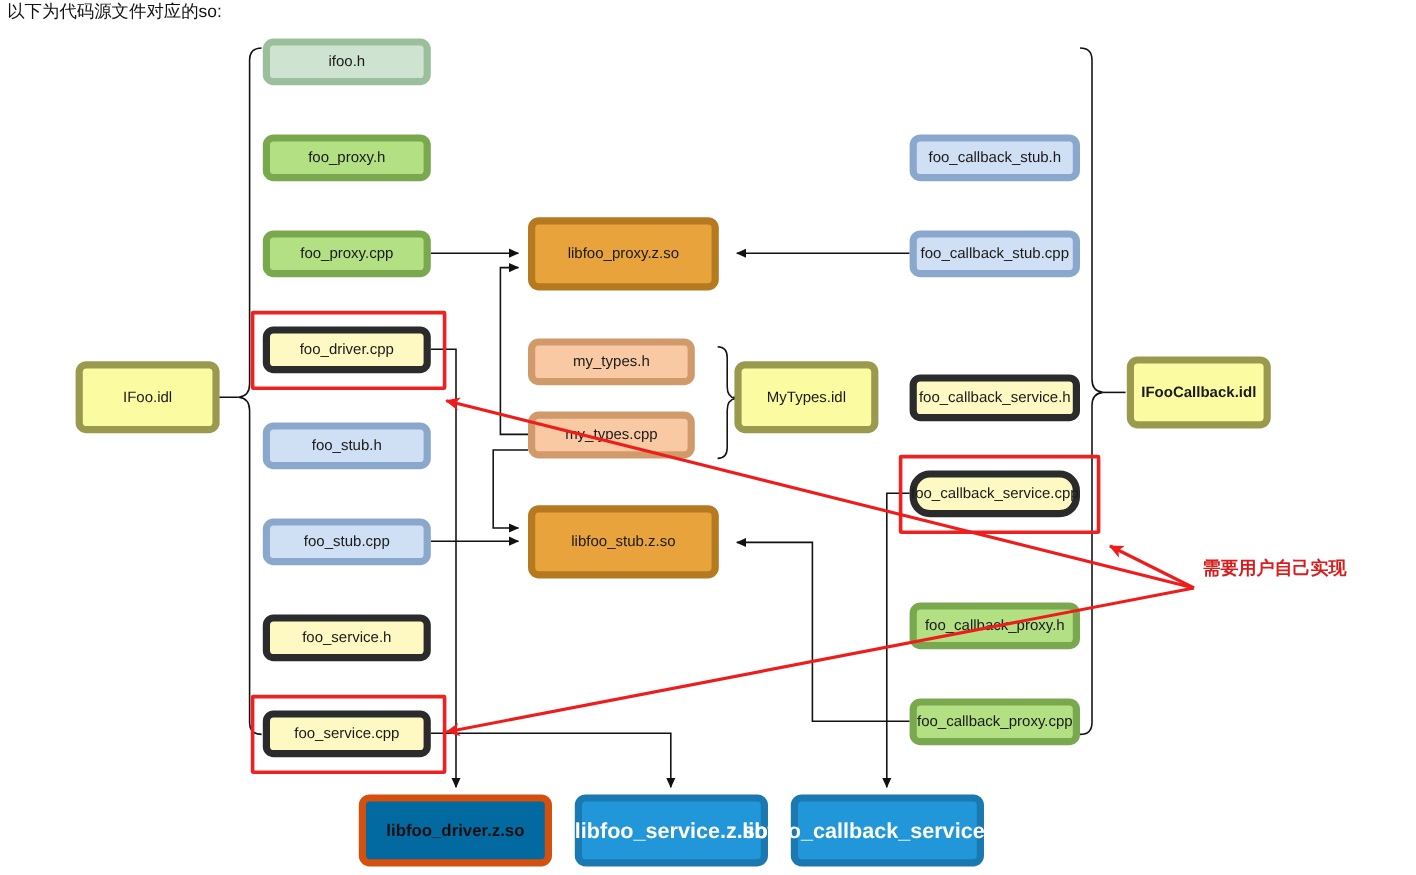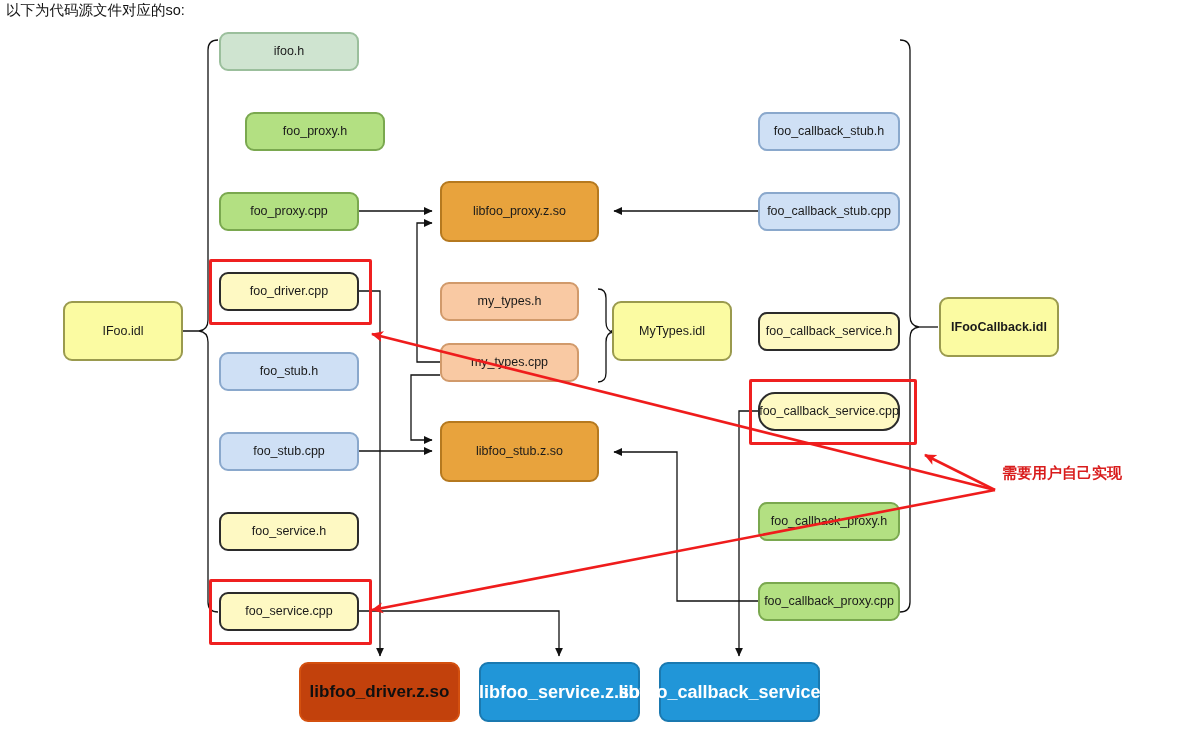--- a/index.html
+++ b/index.html
@@ -23,39 +23,39 @@
     top: 0px;
     font-size: 14.5px;
     color: #111111;
     white-space: nowrap;
     line-height: 20px;
   }
   .node {
     position: absolute;
     box-sizing: border-box;
     border-radius: 9px;
-    border: 2px solid #0c4a6e;
+    border: 6px solid #0c4a6e;
     display: flex;
     align-items: center;
     justify-content: center;
     font-size: 12.5px;
     color: #1a1a1a;
     text-align: center;
     line-height: 1.15;
     padding: 0 4px;
     z-index: 3;
   }
   .node.plain      { background: #fef9c3; border-color: #2b2b2b; }
   .node.palegreen  { background: #cfe4d0; border-color: #9bbf9c; }
   .node.green      { background: #b3e082; border-color: #7aa84f; }
   .node.blue       { background: #cfe0f5; border-color: #8aa8cc; }
   .node.orange     { background: #e8a33d; border-color: #b5791f; }
   .node.peach      { background: #f9c9a3; border-color: #d19a6b; }
   .node.yellow     { background: #fbfba2; border-color: #9a9a4e; }
-  .node.bigorange  { background: #c2410c; border-color: #d4500f; color:#101010; font-weight:700; font-size:17px;}
+  .node.bigorange  { background: #0369a1; border-color: #d4500f; color:#101010; font-weight:700; font-size:14px;}
   .node.bigblue    { background: #2196d8; border-color: #1a79b0; color:#ffffff; font-weight:700; font-size:18px;}
 
   .hl {
     position: absolute;
     box-sizing: border-box;
     border: 3px solid #ef2020;
     border-radius: 2px;
     background: transparent;
     z-index: 2;
   }
@@ -123,21 +123,21 @@
     </g>
   </svg>
 
   <div class="hl" style="left:209px; top:259px; width:163px; height:66px;"></div>
   <div class="hl" style="left:209px; top:579px; width:163px; height:66px;"></div>
   <div class="hl" style="left:749px; top:379px; width:168px; height:66px;"></div>
 
   <div class="node yellow" style="left:63px; top:301px; width:120px; height:60px;">IFoo.idl</div>
 
   <div class="node palegreen" style="left:219px; top:32px; width:140px; height:39px;">ifoo.h</div>
-  <div class="node green" style="left:219px; top:112px; width:140px; height:39px;margin-left:26px;">foo_proxy.h</div>
+  <div class="node green" style="left:219px; top:112px; width:140px; height:39px;">foo_proxy.h</div>
   <div class="node green" style="left:219px; top:192px; width:140px; height:39px;">foo_proxy.cpp</div>
   <div class="node plain" style="left:219px; top:272px; width:140px; height:39px;">foo_driver.cpp</div>
   <div class="node blue" style="left:219px; top:352px; width:140px; height:39px;">foo_stub.h</div>
   <div class="node blue" style="left:219px; top:432px; width:140px; height:39px;">foo_stub.cpp</div>
   <div class="node plain" style="left:219px; top:512px; width:140px; height:39px;">foo_service.h</div>
   <div class="node plain" style="left:219px; top:592px; width:140px; height:39px;">foo_service.cpp</div>
 
   <div class="node orange" style="left:440px; top:181px; width:159px; height:61px;">libfoo_proxy.z.so</div>
   <div class="node peach" style="left:440px; top:282px; width:139px; height:39px;">my_types.h</div>
   <div class="node peach" style="left:440px; top:343px; width:139px; height:39px;">my_types.cpp</div>

